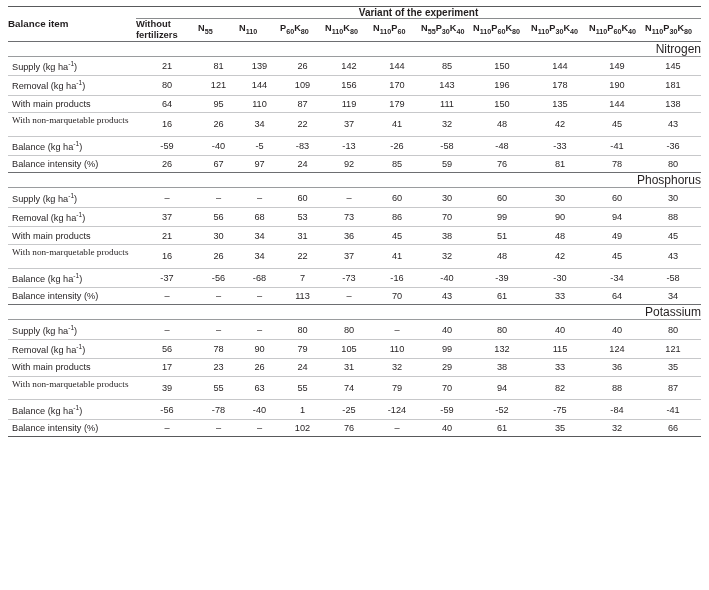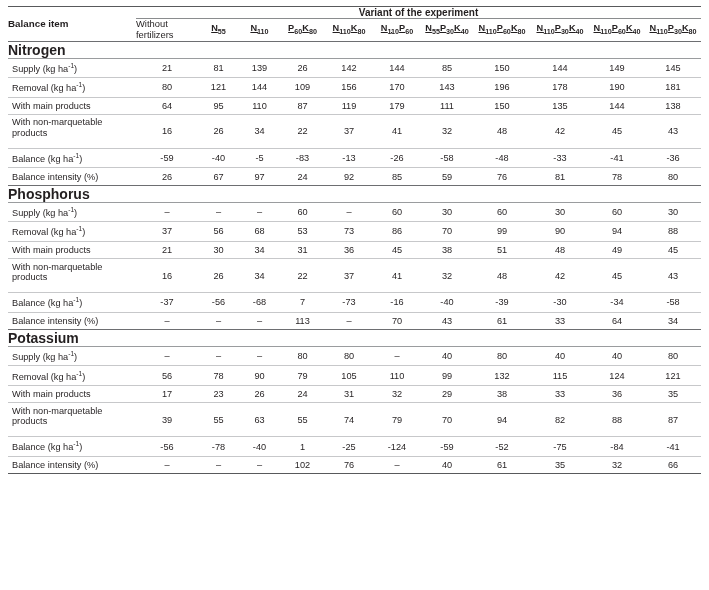--- a/index.html
+++ b/index.html
@@ -44,65 +44,64 @@
     border-bottom: 0.8px solid #8a8c8e;
   }
   .hdr-balance-item {
     font-weight: bold;
     font-size: 9.8px;
     text-align: left;
     padding-left: 4px;
     vertical-align: middle;
   }
   .hdr-col {
-    text-align: center;
     font-weight: bold;
     font-size: 9.2px;
     line-height: 1.12;
     padding: 3px 1px 6px 1px;
     vertical-align: bottom;
-    text-decoration: underline;
   }
   .hdr-col .sub {
     font-size: 7.2px;
     font-weight: bold;
     vertical-align: sub;
   }
   .hdr-wo {
     text-align: left;
     padding-left: 6px;
     padding-bottom: 6px;
     vertical-align: bottom;
-    font-weight: normal;
+    font-weight: bold;
     font-size: 9.4px;
     line-height: 1.15;
   }
   .section-title td {
-    text-align: left;
-    font-weight: bold;
-    font-size: 14px;
+    text-align: right;
+    font-weight: normal;
+    font-size: 12px;
     padding: 4px 0 4px 0;
     border-top: 1.1px solid #6d6e71;
     border-bottom: 0.8px solid #9a9c9e;
   }
   tr.data td {
     border-bottom: 0.6px solid #c7c8ca;
     padding: 3.2px 0 3.2px 0;
     text-align: center;
     font-size: 9.2px;
   }
   tr.data td.label {
     text-align: left;
     padding-left: 4px;
     font-size: 9.2px;
   }
   tr.data td.label.two-line {
     line-height: 1.12;
     padding-top: 2.5px;
     padding-bottom: 10px;
+    font-family: Liberation Serif, serif;
   }
   tr.data.last td {
     border-bottom: none;
   }
   sup.u {
     font-size: 6.6px;
     vertical-align: super;
   }
 </style>
 </head>

